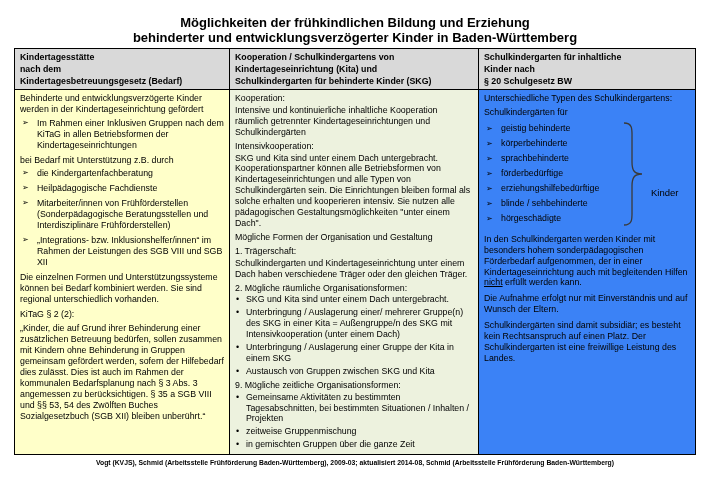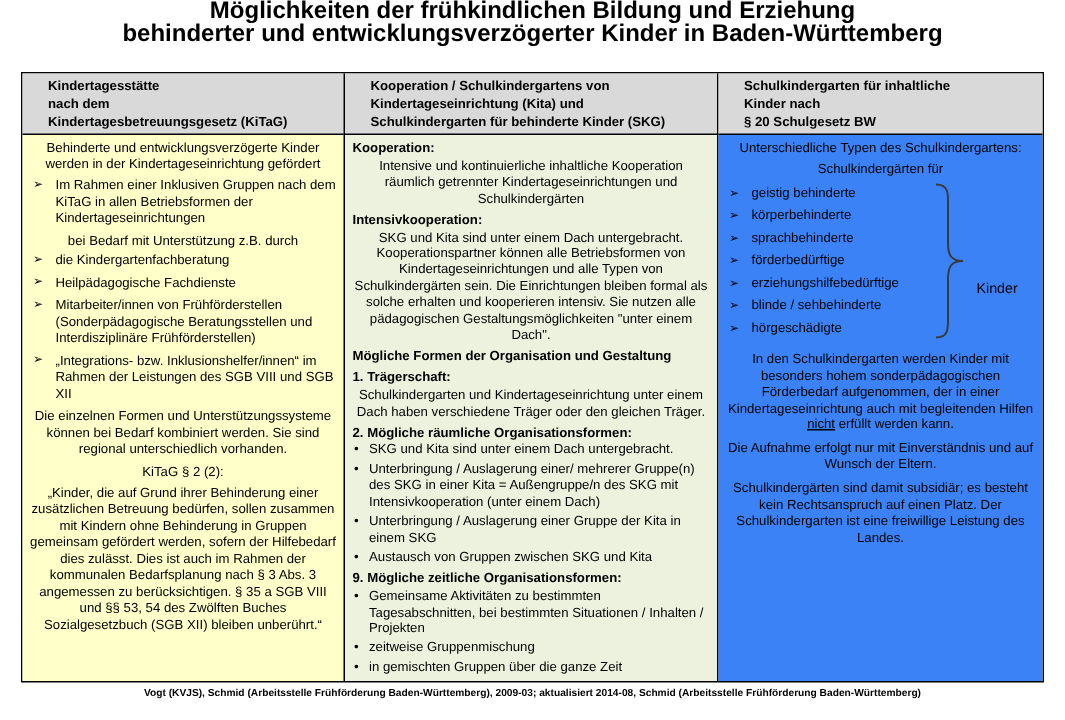--- a/index.html
+++ b/index.html
@@ -2,41 +2,41 @@
 <html><head>
 <meta charset="utf-8">
 <style>
   html,body{margin:0;padding:0;}
   body{
     width:710px;height:480px;position:relative;background:#ffffff;
     font-family:"Liberation Sans","DejaVu Sans",sans-serif;color:#000;
     overflow:hidden;
   }
   .page-title{
-    position:absolute;top:0;left:0;width:710px;text-align:center;
-    font-weight:bold;font-size:16px;line-height:15px;
+    position:absolute;top:15px;left:0;width:710px;text-align:center;
+    font-weight:bold;font-size:13px;line-height:15px;
   }
   .tbl{
     position:absolute;left:14px;top:48px;width:682px;height:407px;
     display:grid;grid-template-columns:214px 250px 216px;grid-template-rows:41px 1fr;
     border:1px solid #000;box-sizing:border-box;
   }
   .cell{box-sizing:border-box;overflow:hidden;}
   .cell.mid{border-right:1px solid #000;border-left:1px solid #000;}
   .hcell{
     background:#d9d9d9;font-weight:bold;font-size:8.8px;line-height:12px;
-    padding:2px 17px;border-bottom:1px solid #000;
+    padding:2px 5px;border-bottom:1px solid #000;
   }
   .bcell{font-size:8.8px;line-height:10.9px;padding:3px 5px 2px 5px;}
   .bg-yellow{background:#ffffc9;}
   .bg-green{background:#edf2de;}
   .bg-blue{background:#3b82f6;}
-  .bcell p{margin:0 0 5px 0;text-align:center;}
+  .bcell p{margin:0 0 5px 0;}
   .bcell .tight{margin-bottom:3px;}
-  .h-run{margin:3px 0 1px 0;font-weight:bold;}
+  .h-run{margin:3px 0 1px 0;font-weight:normal;}
   .bullet{display:flex;margin:0 0 4px 0;}
   .bullet .mk{flex:none;width:15px;padding-left:2px;font-size:8px;}
   .bullet .bt{flex:1;}
   .dotlist .bullet{margin:0 0 2px 0;}
   .dotlist .bullet .mk{width:10px;padding-left:1px;font-size:9px;}
   .u{text-decoration:underline;}
   .types-row{display:flex;align-items:center;margin:2px 0 7px 0;}
   .types-list{flex:none;width:135px;}
   .types-list .bullet{margin:0;line-height:15px;}
   .brace{flex:none;margin-left:2px;}
@@ -52,21 +52,21 @@
 <div class="page-title">
   <div>Möglichkeiten der frühkindlichen Bildung und Erziehung</div>
   <div>behinderter und entwicklungsverzögerter Kinder in Baden-Württemberg</div>
 </div>
 
 <div class="tbl">
 
   <div class="cell hcell">
     <div>Kindertagesstätte</div>
     <div>nach dem</div>
-    <div>Kindertagesbetreuungsgesetz (KiTaG)</div>
+    <div>Kindertagesbetreuungsgesetz (Bedarf)</div>
   </div>
   <div class="cell hcell mid">
     <div>Kooperation / Schulkindergartens von</div>
     <div>Kindertageseinrichtung (Kita) und</div>
     <div>Schulkindergarten für behinderte Kinder (SKG)</div>
   </div>
   <div class="cell hcell">
     <div>Schulkindergarten für inhaltliche</div>
     <div>Kinder nach</div>
     <div>§ 20 Schulgesetz BW</div>

